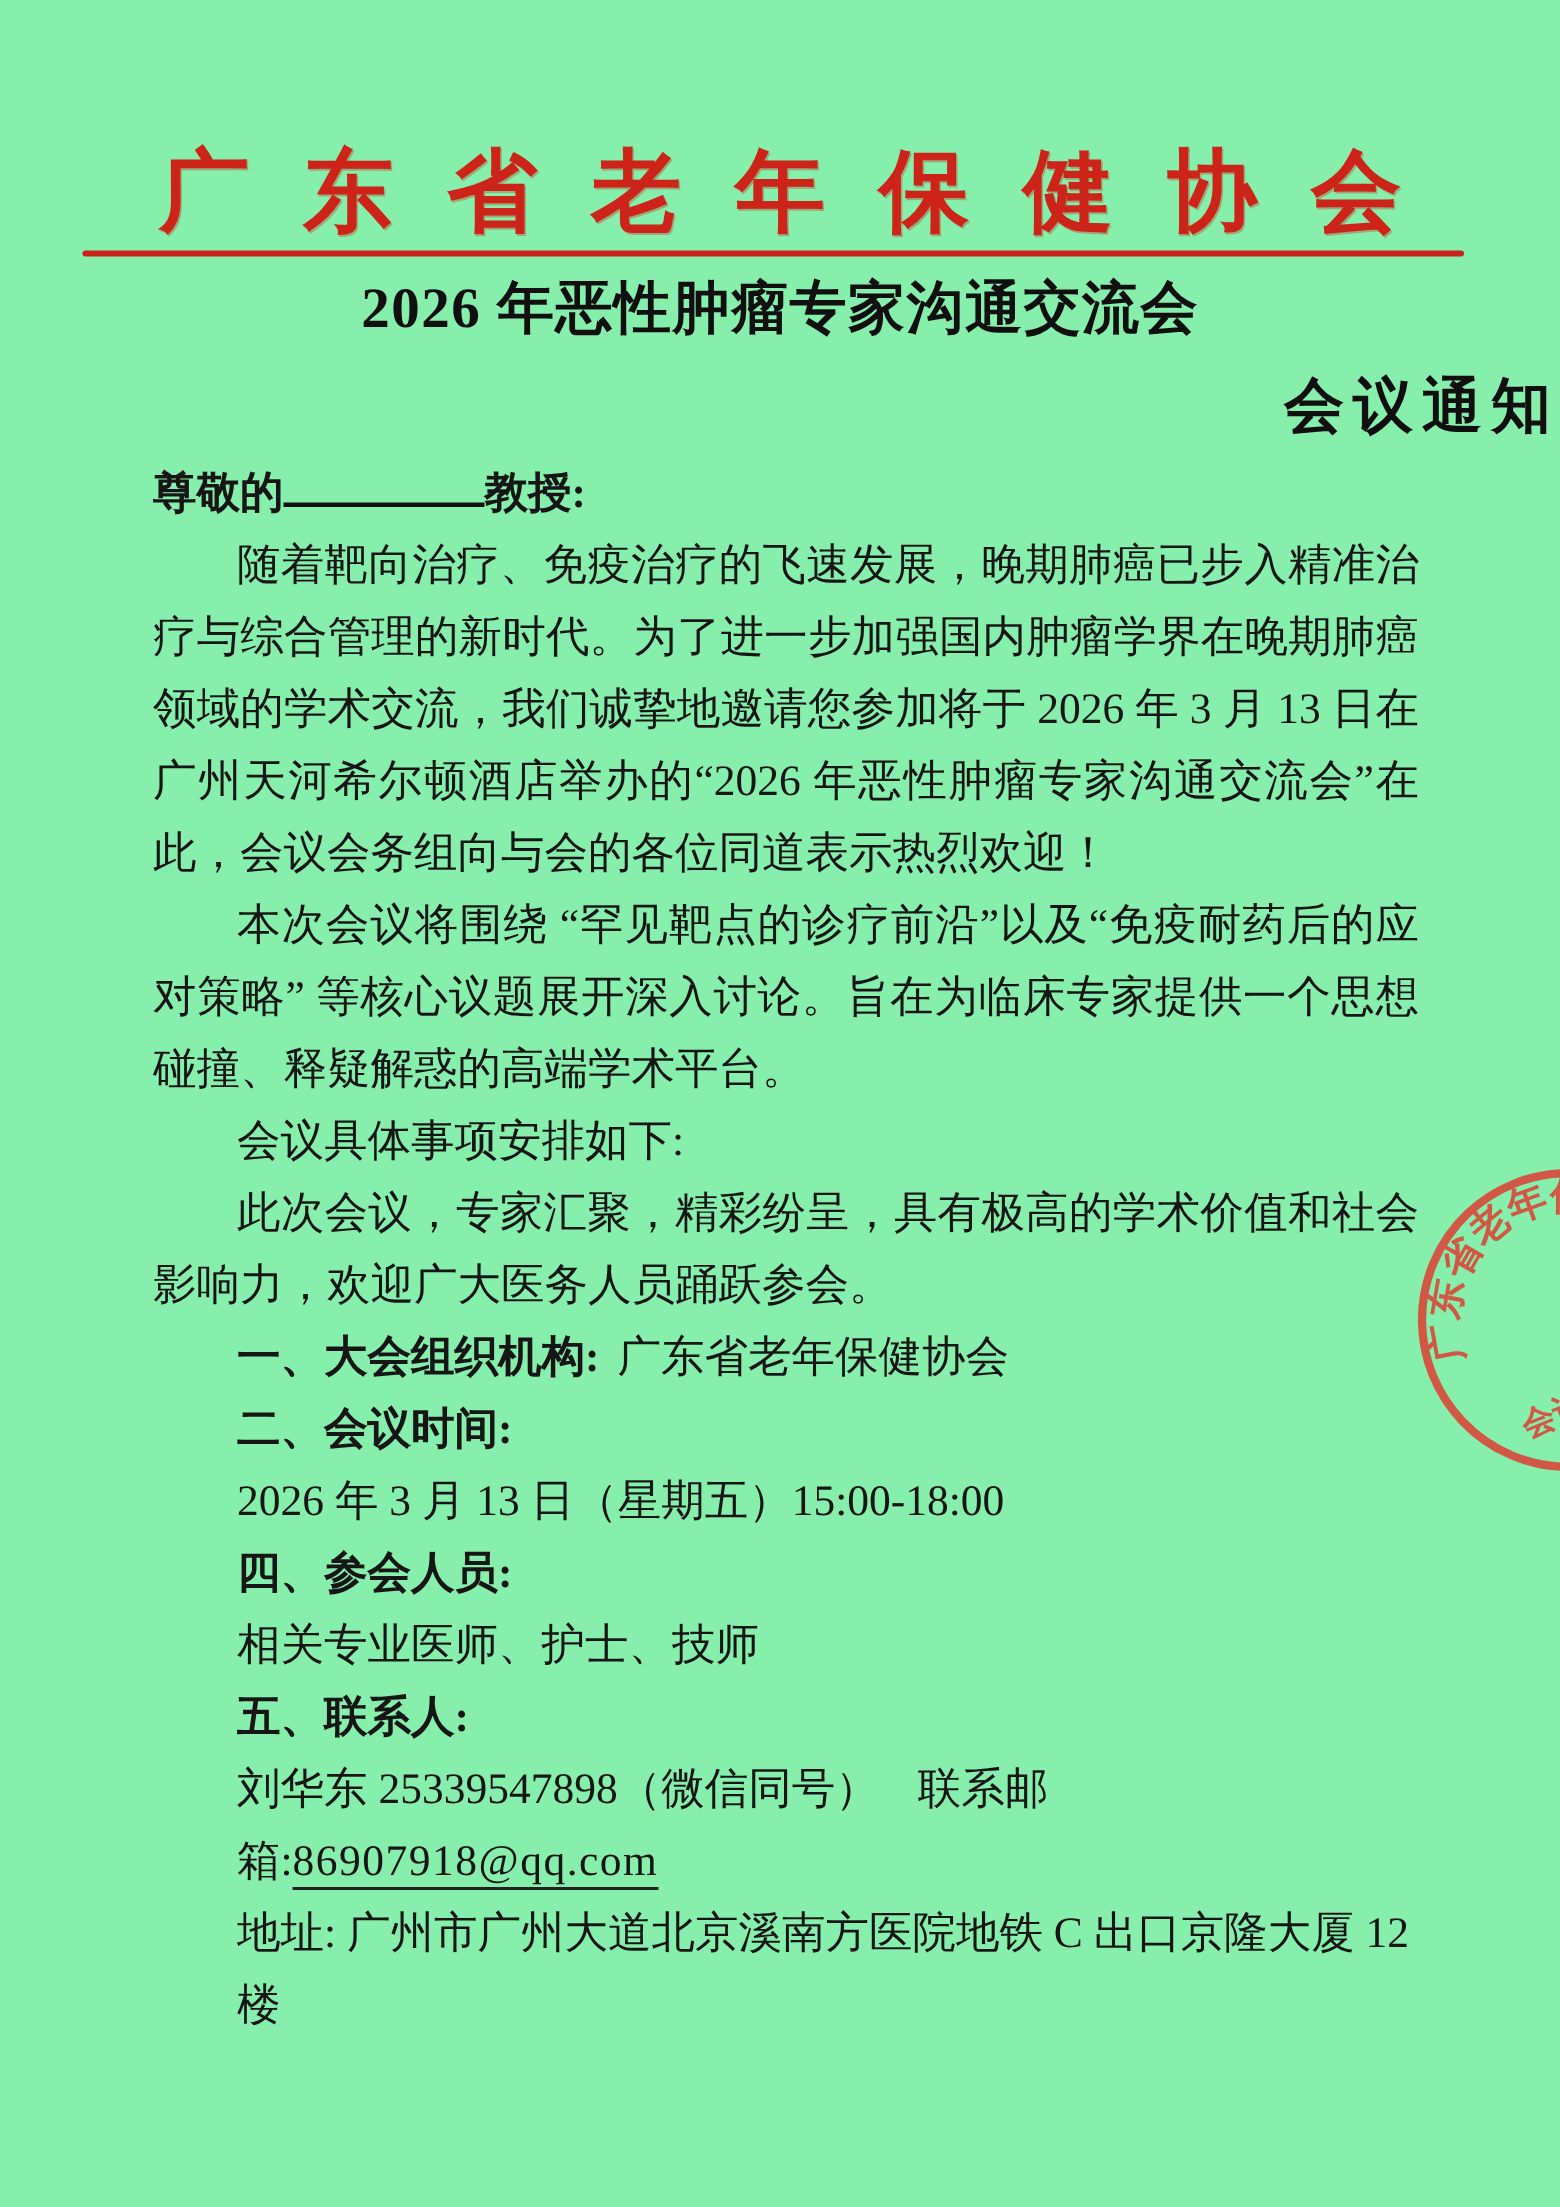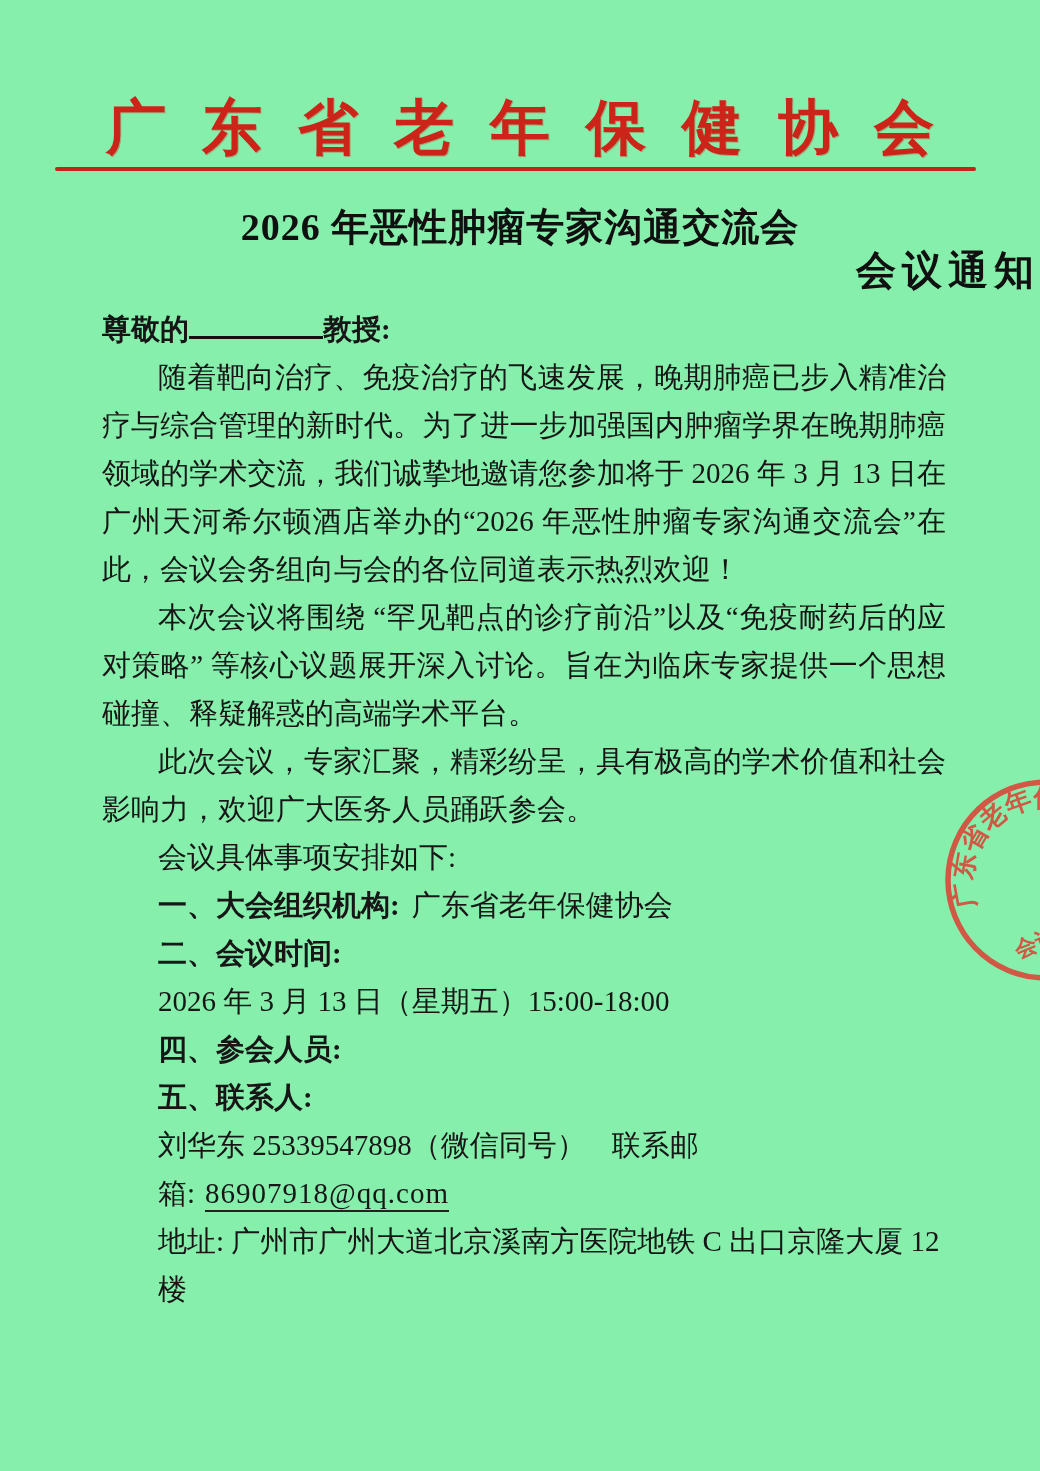--- a/index.html
+++ b/index.html
@@ -29,21 +29,21 @@
   }
   .red-rule {
     position: absolute;
     top: 167px; left: 55px; right: 64px;
     height: 4px;
     background: #c8231a;
     border-radius: 2px;
   }
   .doc-title {
     position: absolute;
-    top: 202px; left: 0; right: 0;
+    top: 180px; left: 0; right: 0;
     text-align: center;
     font-size: 38px;
     font-weight: bold;
     letter-spacing: 1px;
     color: #101010;
   }
   .doc-subtitle {
     position: absolute;
     top: 243px; left: 0; right: 0;
     text-align: right;
@@ -67,21 +67,20 @@
     width: 134px;
     border-bottom: 3px solid #111;
   }
   .para { text-indent: 56px; }
   .line { text-align: left; }
   .line.indent { padding-left: 56px; }
   .lbl { font-weight: bold; }
   .val { margin-left: 12px; }
   .email-label { margin-left: 26px; }
   .email {
-    margin-left: 10px;
     border-bottom: 2px solid #222;
     padding-bottom: 1px;
     letter-spacing: 1px;
   }
   
   .seal {
     position: absolute;
     left: 936px;
     top: 770px;
     pointer-events: none;
@@ -103,36 +102,37 @@
   <div class="doc-subtitle">会议通知</div>
 
   <div class="body">
 
     <div class="greeting line">
       <span>尊敬的</span><span class="blank-line"></span><span>教授:</span>
     </div>
 
     <div class="para">随着靶向治疗、免疫治疗的飞速发展，晚期肺癌已步入精准治疗与综合管理的新时代。为了进一步加强国内肿瘤学界在晚期肺癌领域的学术交流，我们诚挚地邀请您参加将于 2026 年 3 月 13 日在广州天河希尔顿酒店举办的“2026 年恶性肿瘤专家沟通交流会”在此，会议会务组向与会的各位同道表示热烈欢迎！</div>
     <div class="para">本次会议将围绕 “罕见靶点的诊疗前沿”以及“免疫耐药后的应对策略” 等核心议题展开深入讨论。旨在为临床专家提供一个思想碰撞、释疑解惑的高端学术平台。</div>
+    <div class="para">会议具体事项安排如下:</div>
     <div class="para">此次会议，专家汇聚，精彩纷呈，具有极高的学术价值和社会影响力，欢迎广大医务人员踊跃参会。</div>
-    <div class="para">会议具体事项安排如下:</div>
 
     <div class="line indent">
       <span class="lbl">一、大会组织机构:</span><span class="val">广东省老年保健协会</span>
     </div>
 
     <div class="line indent">
       <span class="lbl">二、会议时间:</span>
     </div>
     <div class="line indent">2026 年 3 月 13 日（星期五）15:00-18:00</div>
 
 
     <div class="line indent">
       <span class="lbl">四、参会人员:</span>
     </div>
+    <div class="line indent">相关专业医师、护士、技师</div>
 
     <div class="line indent">
       <span class="lbl">五、联系人:</span>
     </div>
     <div class="line indent">
       <span>刘华东 25339547898（微信同号）</span><span class="email-label">联系邮箱:</span><span class="email">86907918@qq.com</span>
     </div>
     <div class="line indent">地址: 广州市广州大道北京溪南方医院地铁 C 出口京隆大厦 12 楼</div>
 
   </div>

